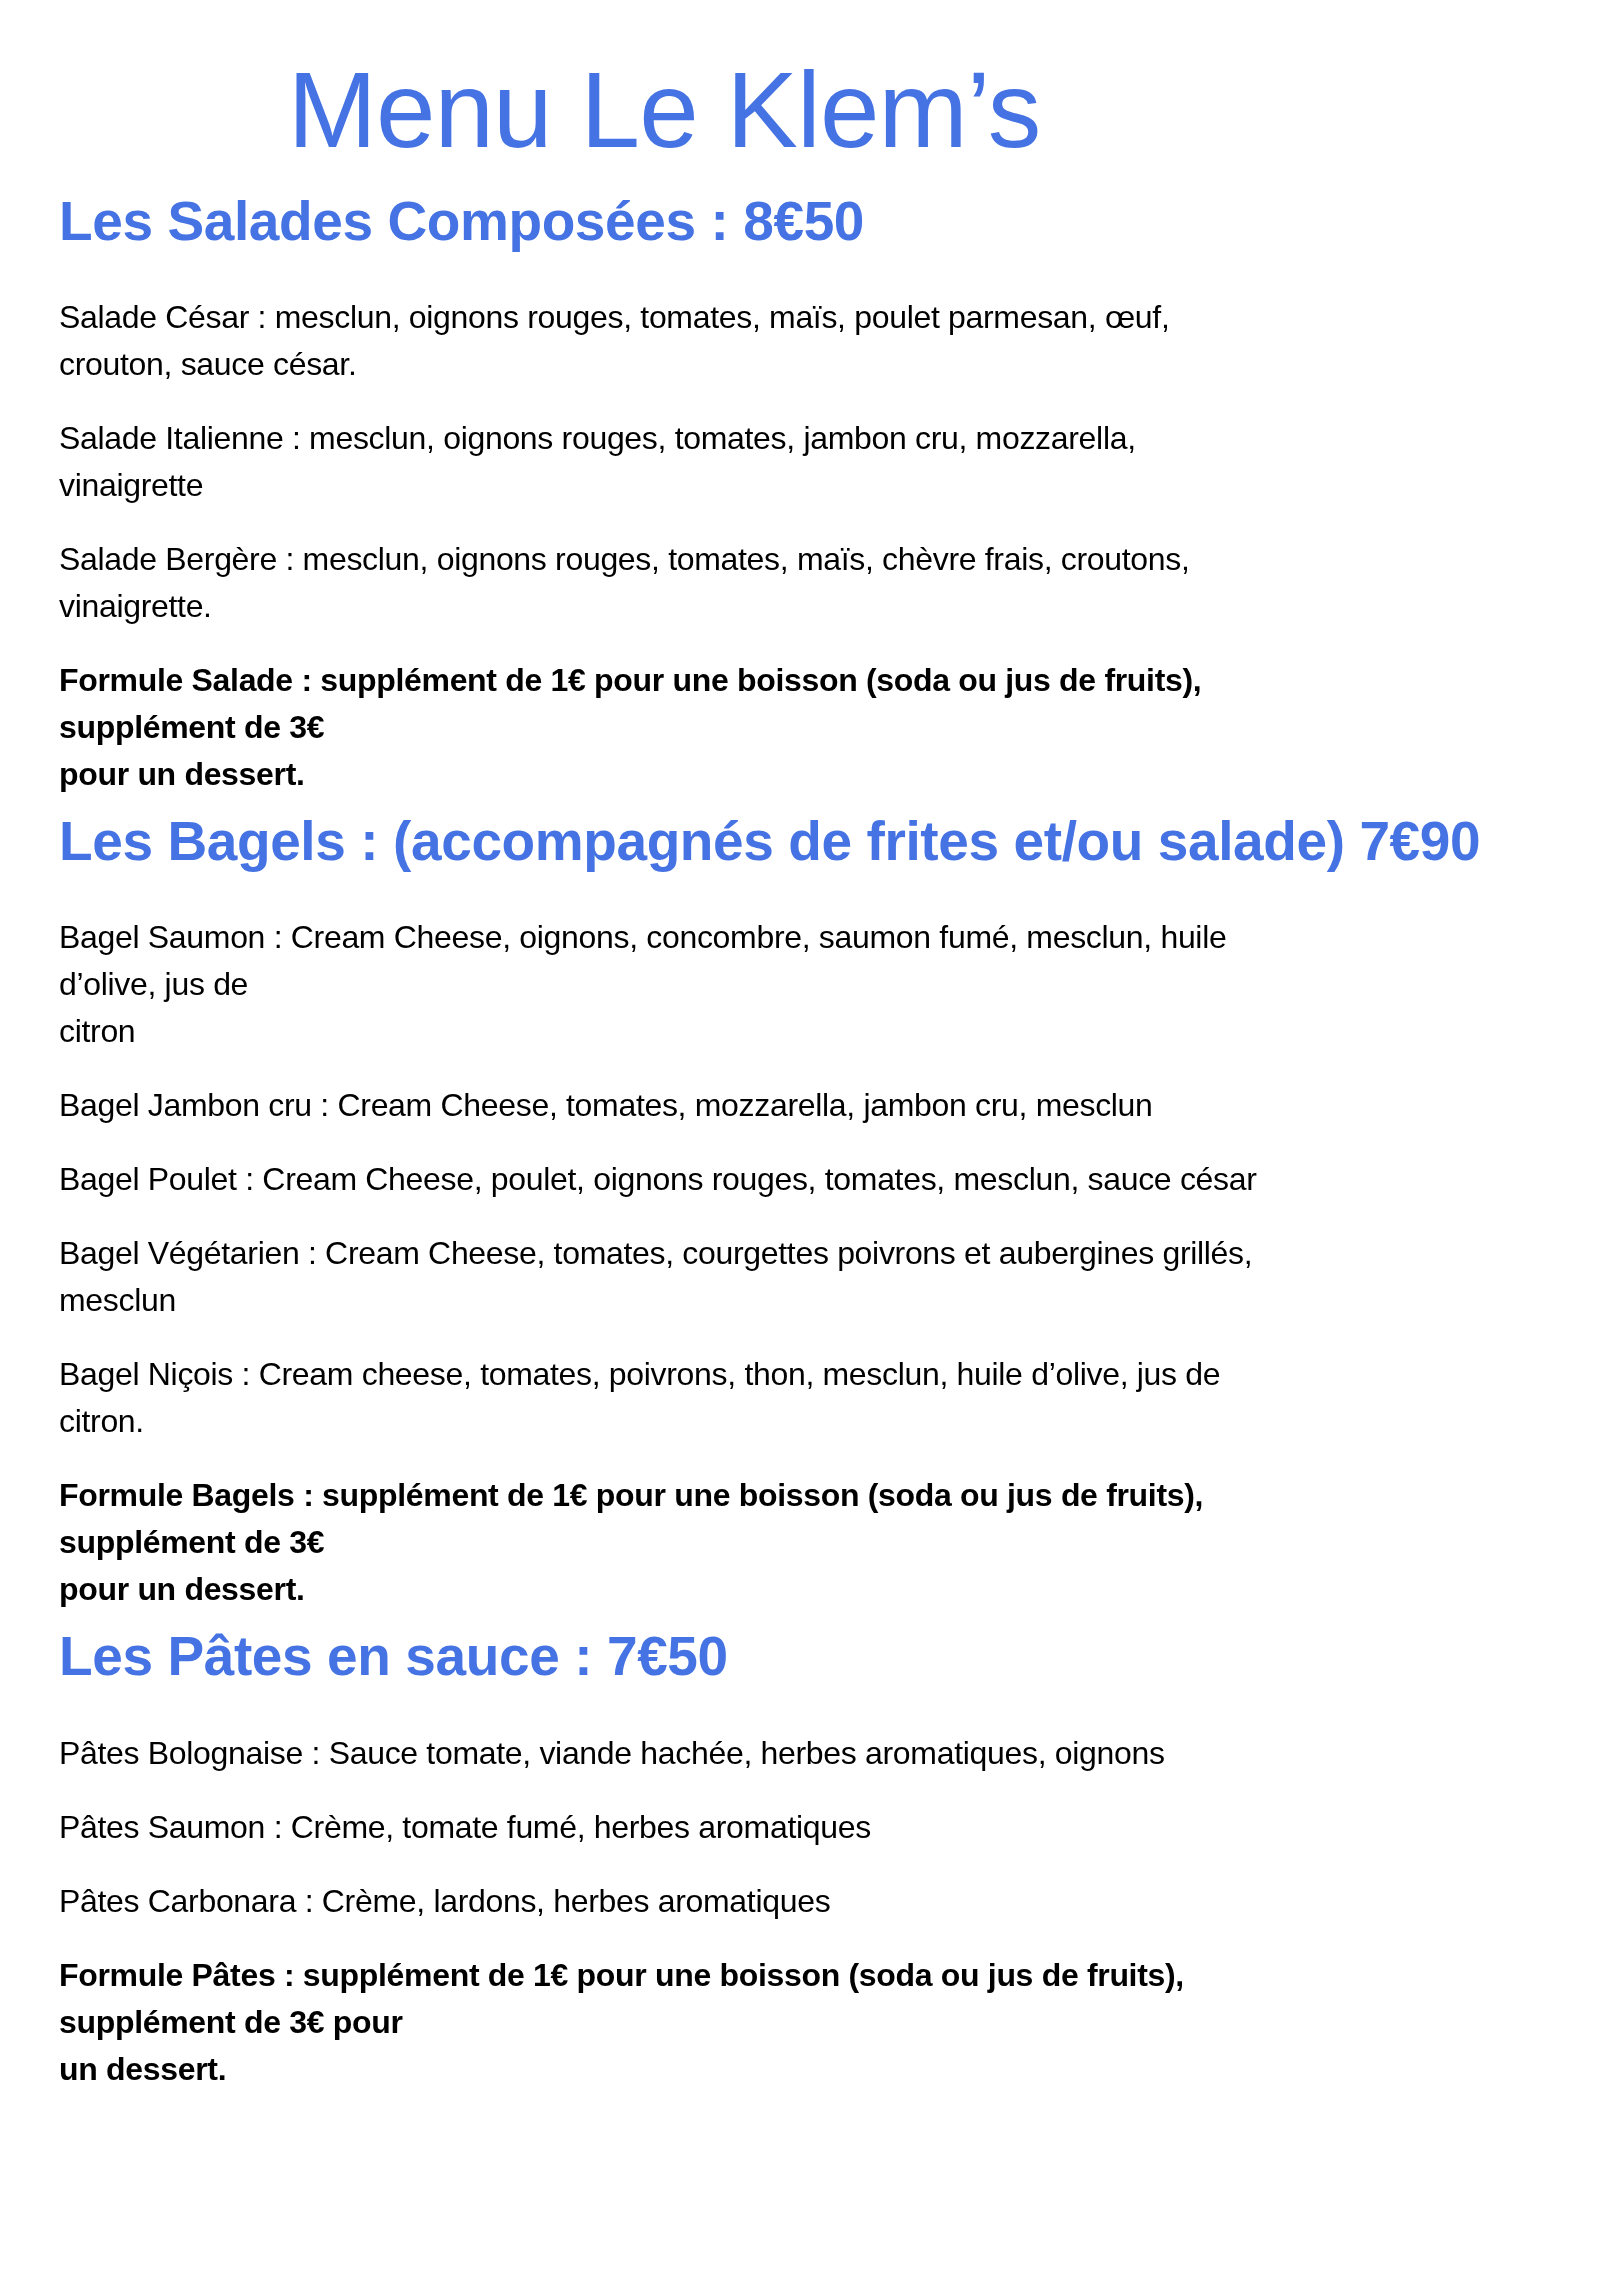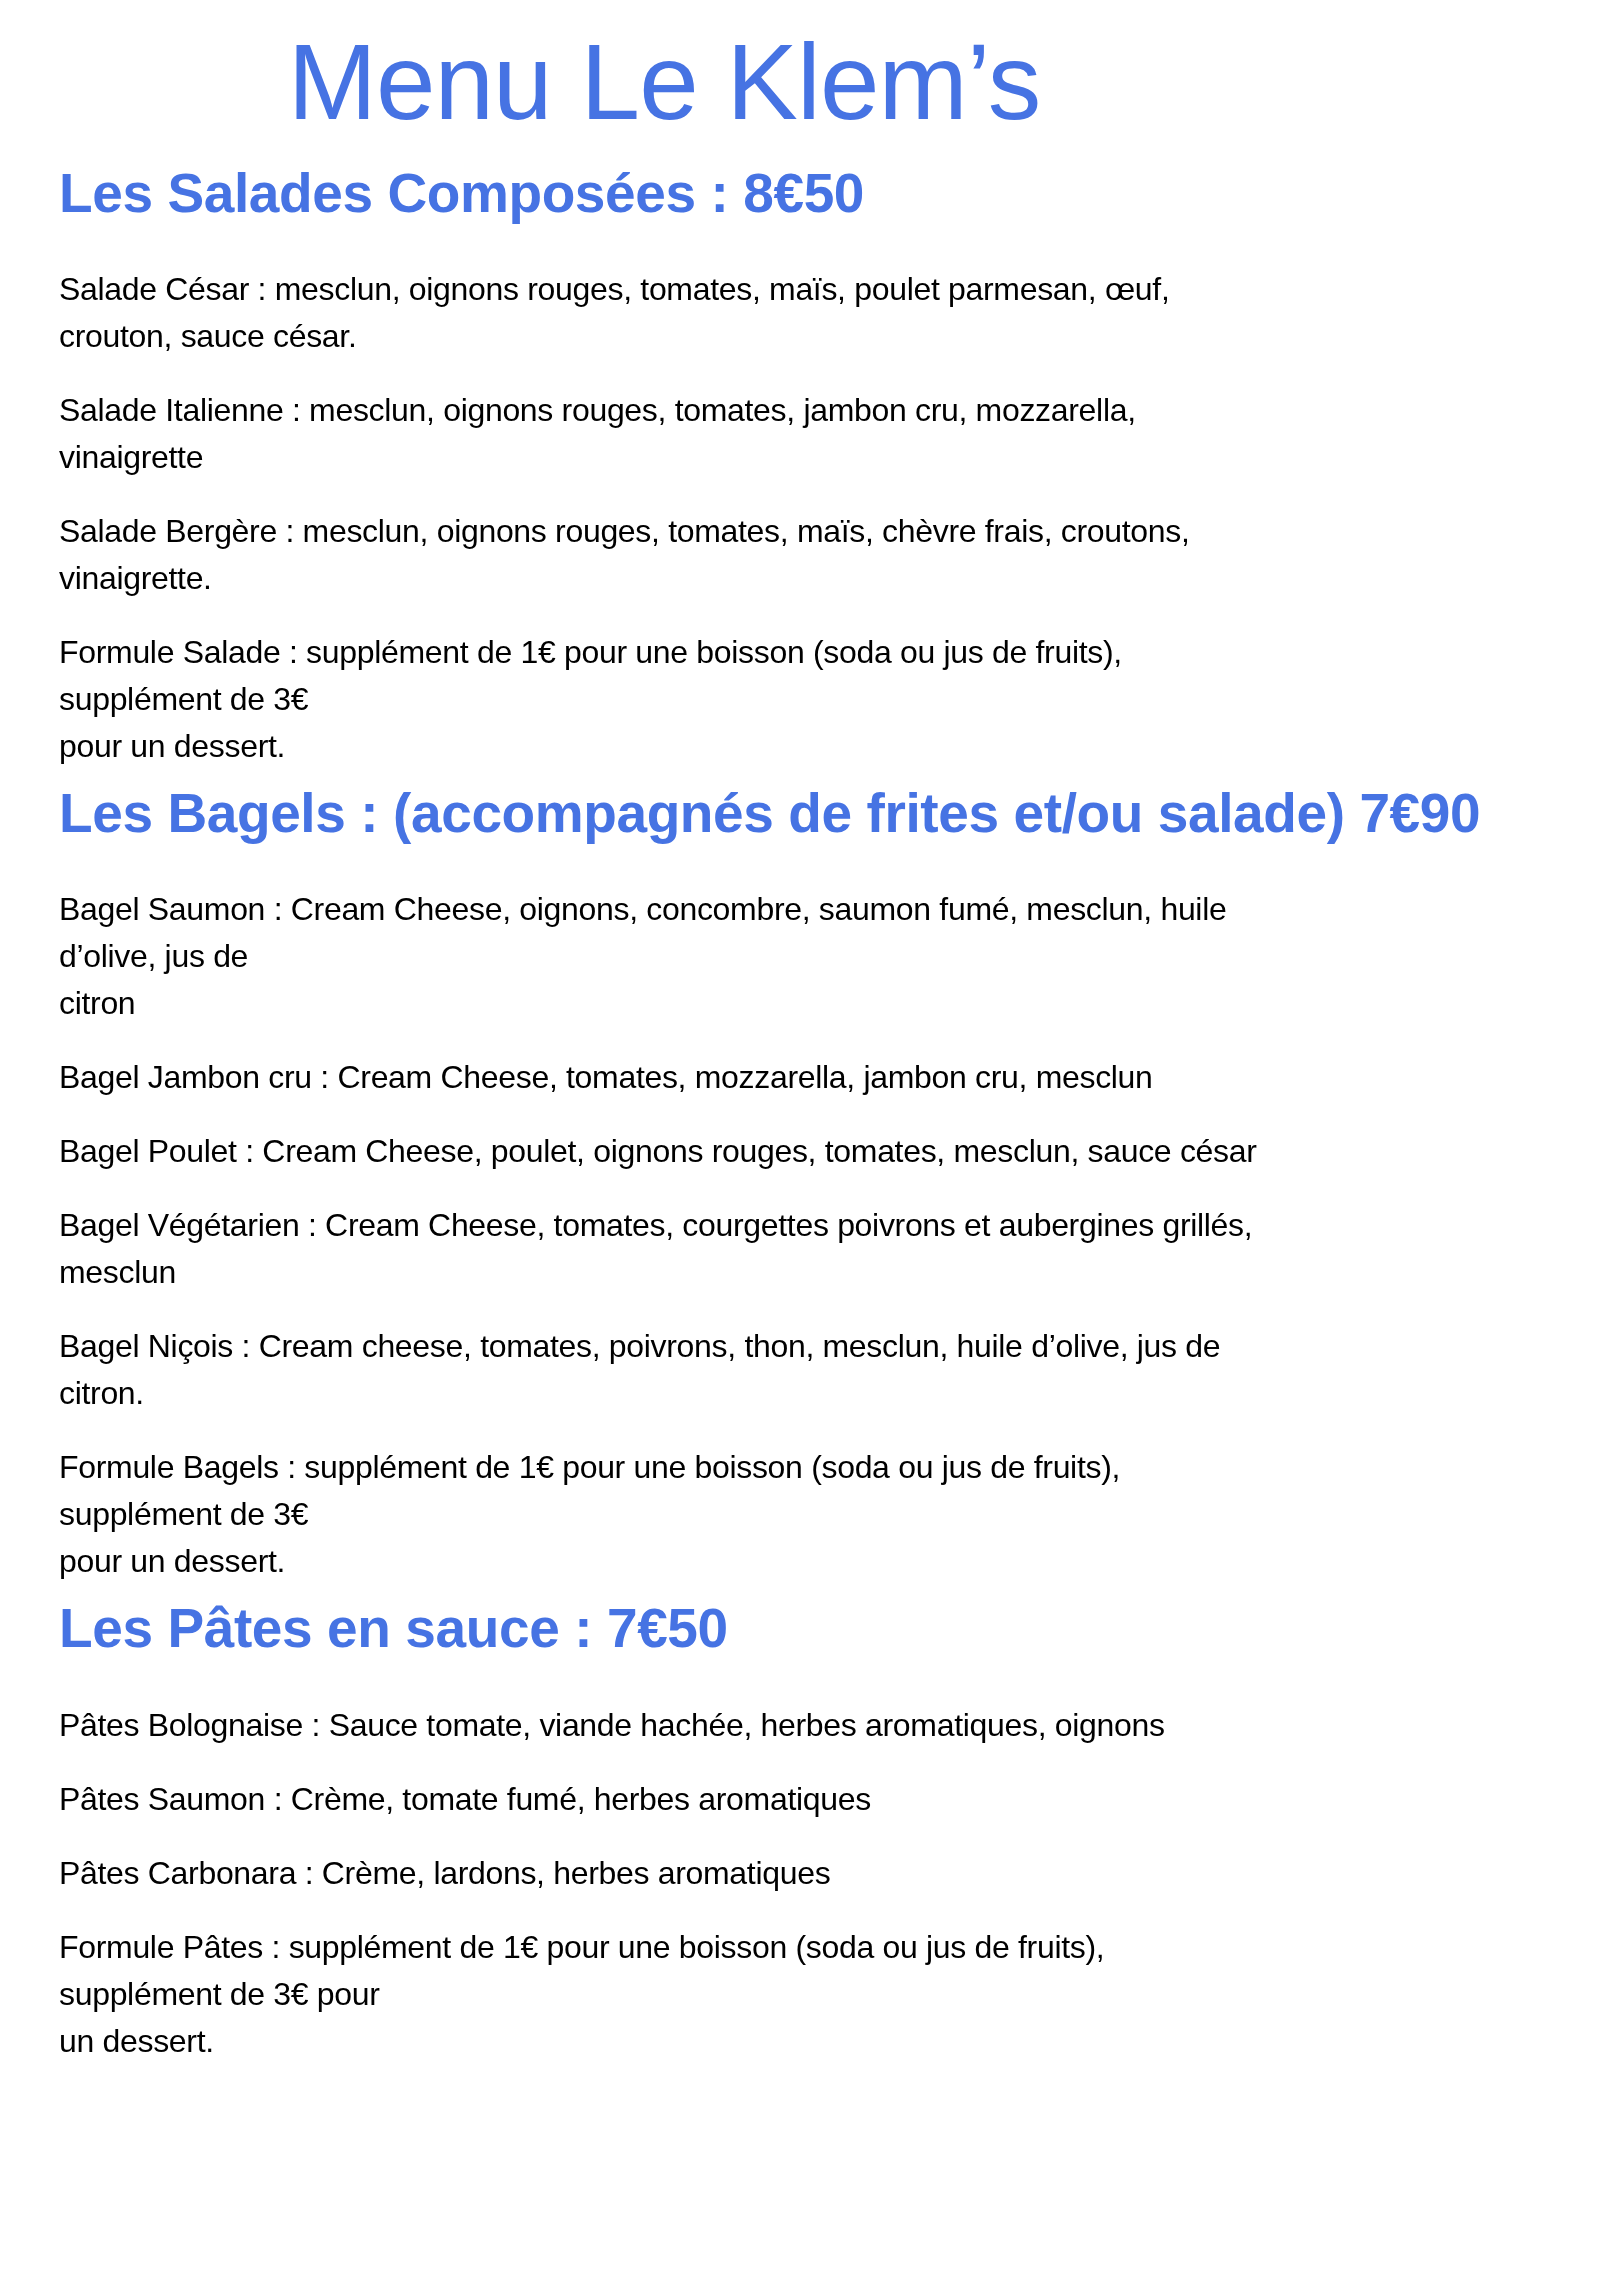--- a/index.html
+++ b/index.html
@@ -7,21 +7,21 @@
   html, body { margin: 0; padding: 0; }
   body {
     width: 1607px; height: 2293px;
     background: var(--paper);
     color: var(--ink);
     font-family: "Liberation Sans", sans-serif;
     overflow: hidden;
   }
   .page {
     width: 1319px; height: 2293px;
-    padding: 16px 38px 0 47px;
+    padding: 44px 38px 0 47px;
     background: var(--paper);
   }
   .doc-title {
     margin: 0;
     text-align: center;
     color: var(--accent);
     font-size: 107px;
     font-weight: 400;
     line-height: 1.25;
     letter-spacing: -0.9px;
@@ -44,21 +44,21 @@
     margin: 0 0 27px 0;
     font-size: 32px;
     font-weight: 400;
     line-height: 47px;
     letter-spacing: -0.01em;
     white-space: pre-line;
   }
   .formula {
     margin: 0;
     font-size: 32px;
-    font-weight: 400;
+    font-weight: 700;
     line-height: 47px;
     letter-spacing: -0.01em;
     white-space: pre-line;
   }
 </style>
 </head>
 <body>
 
 <div class="page">
 

